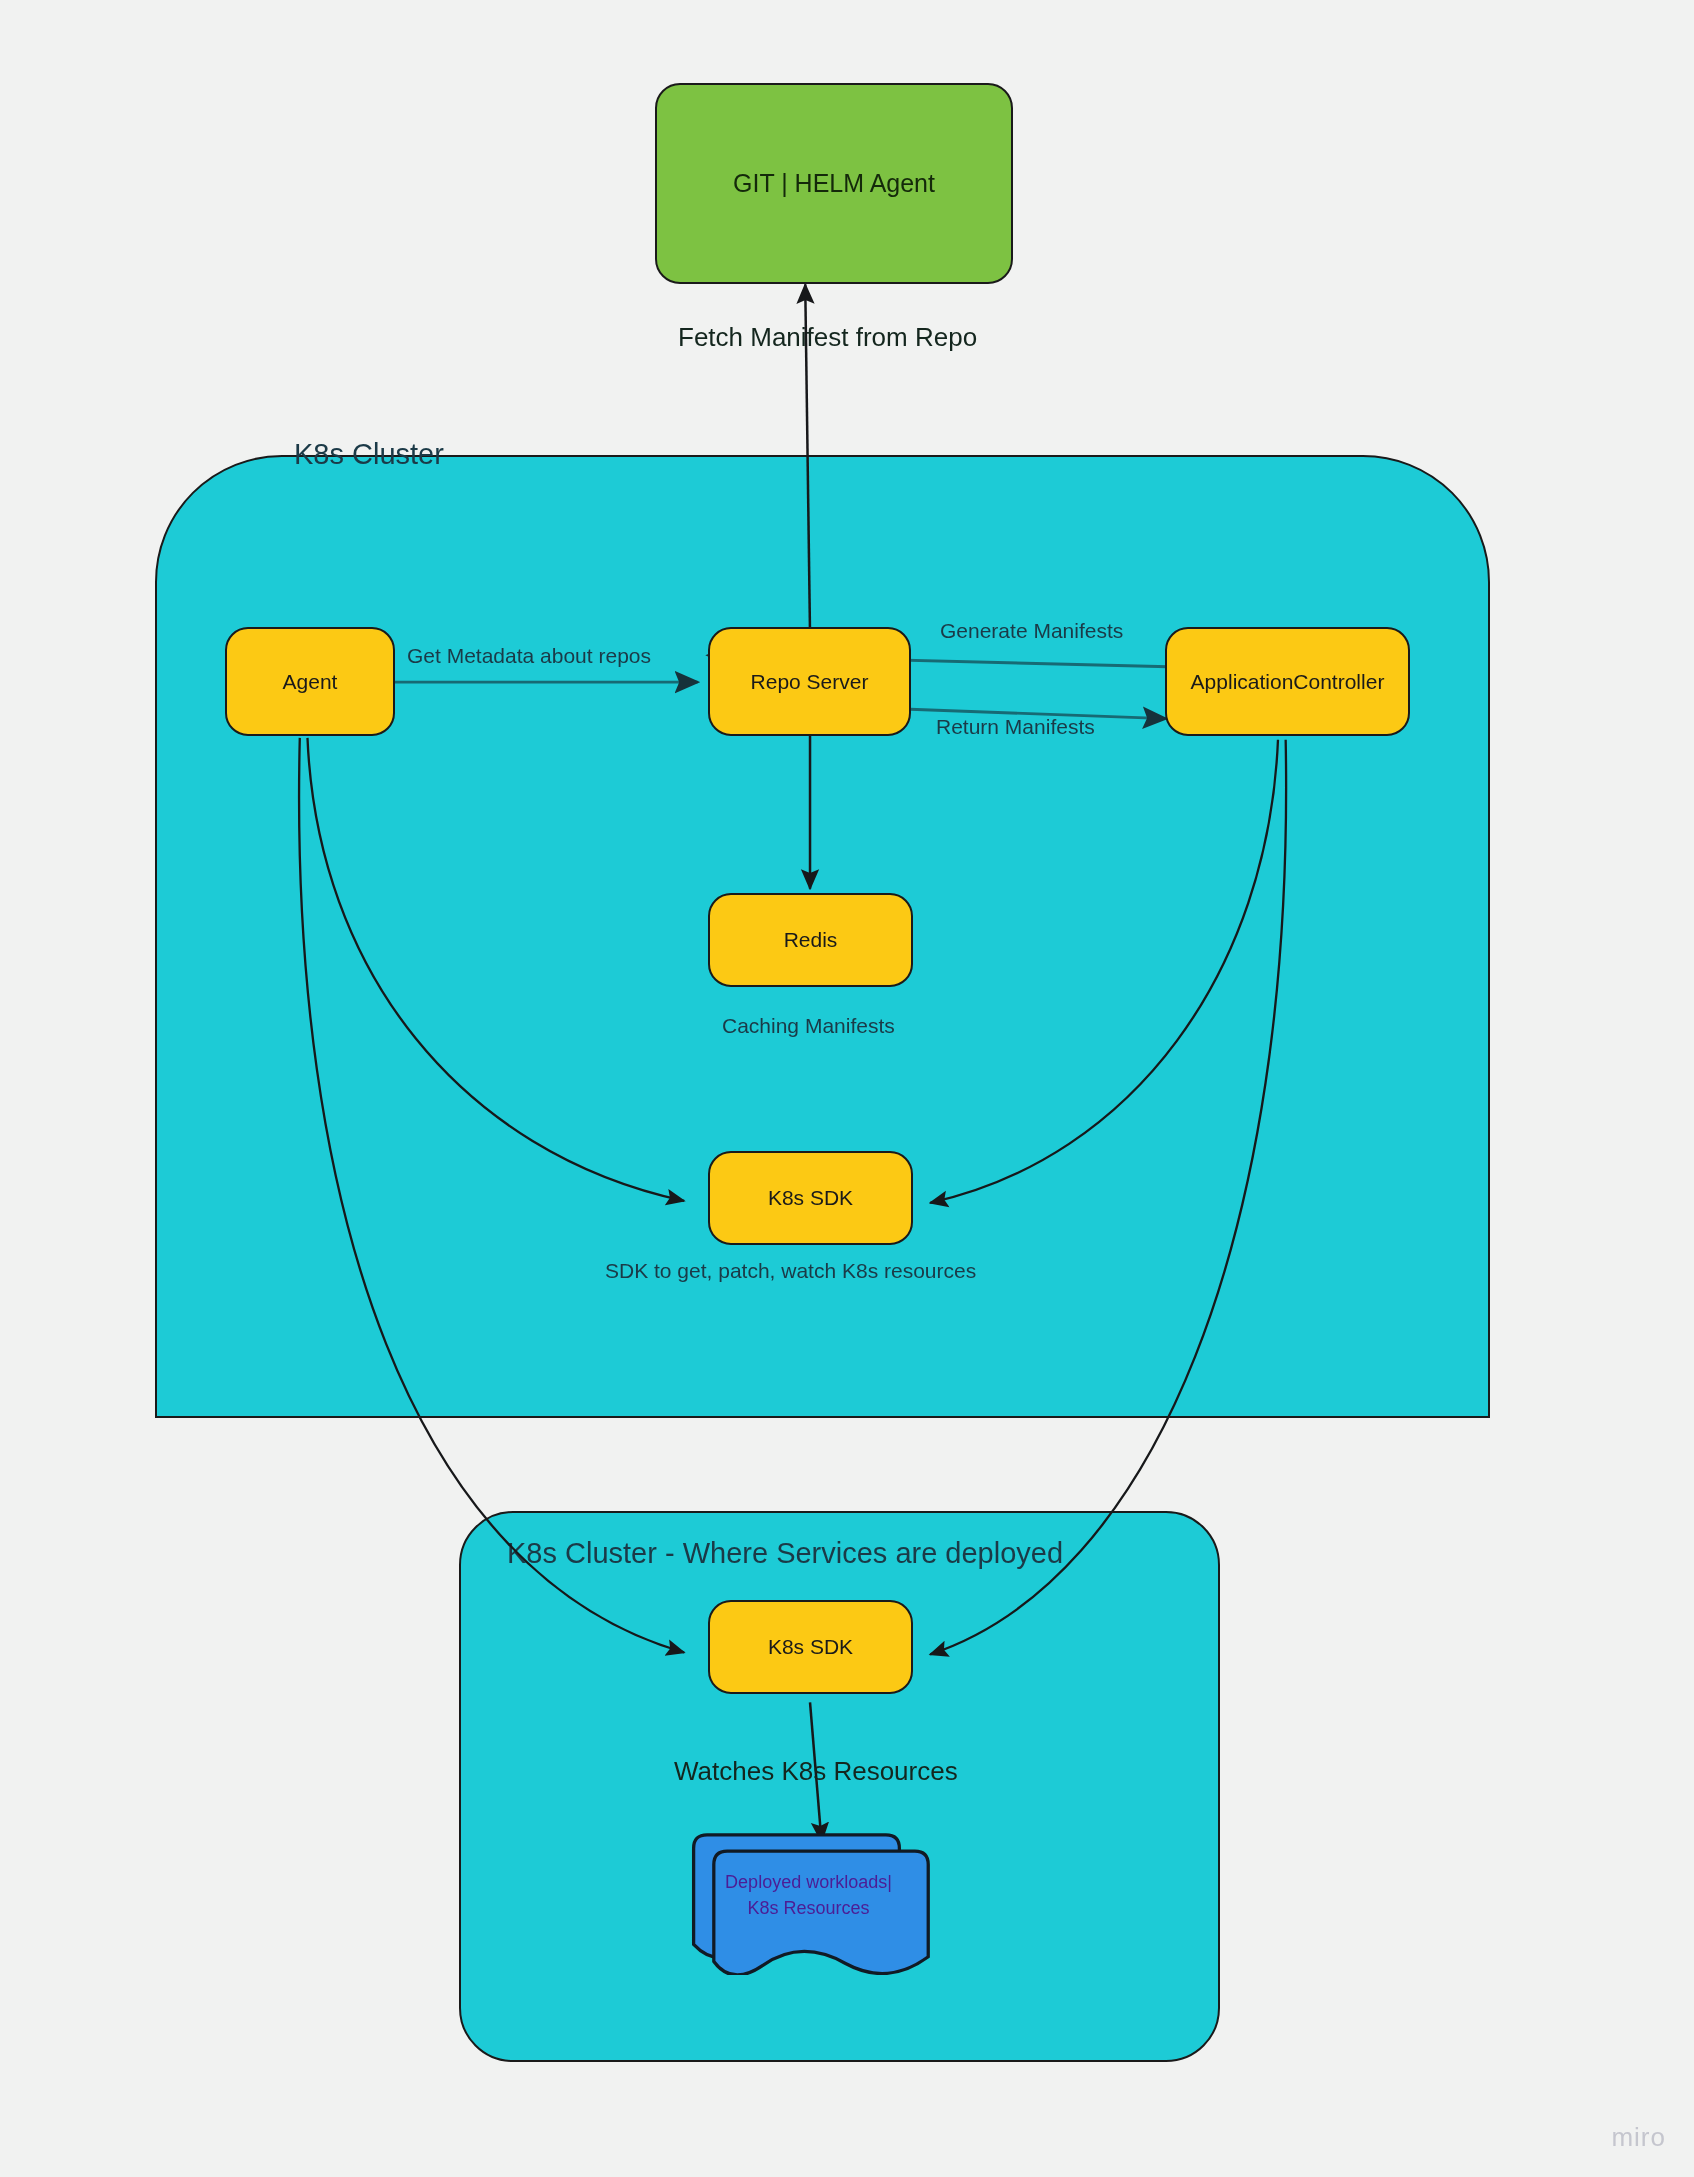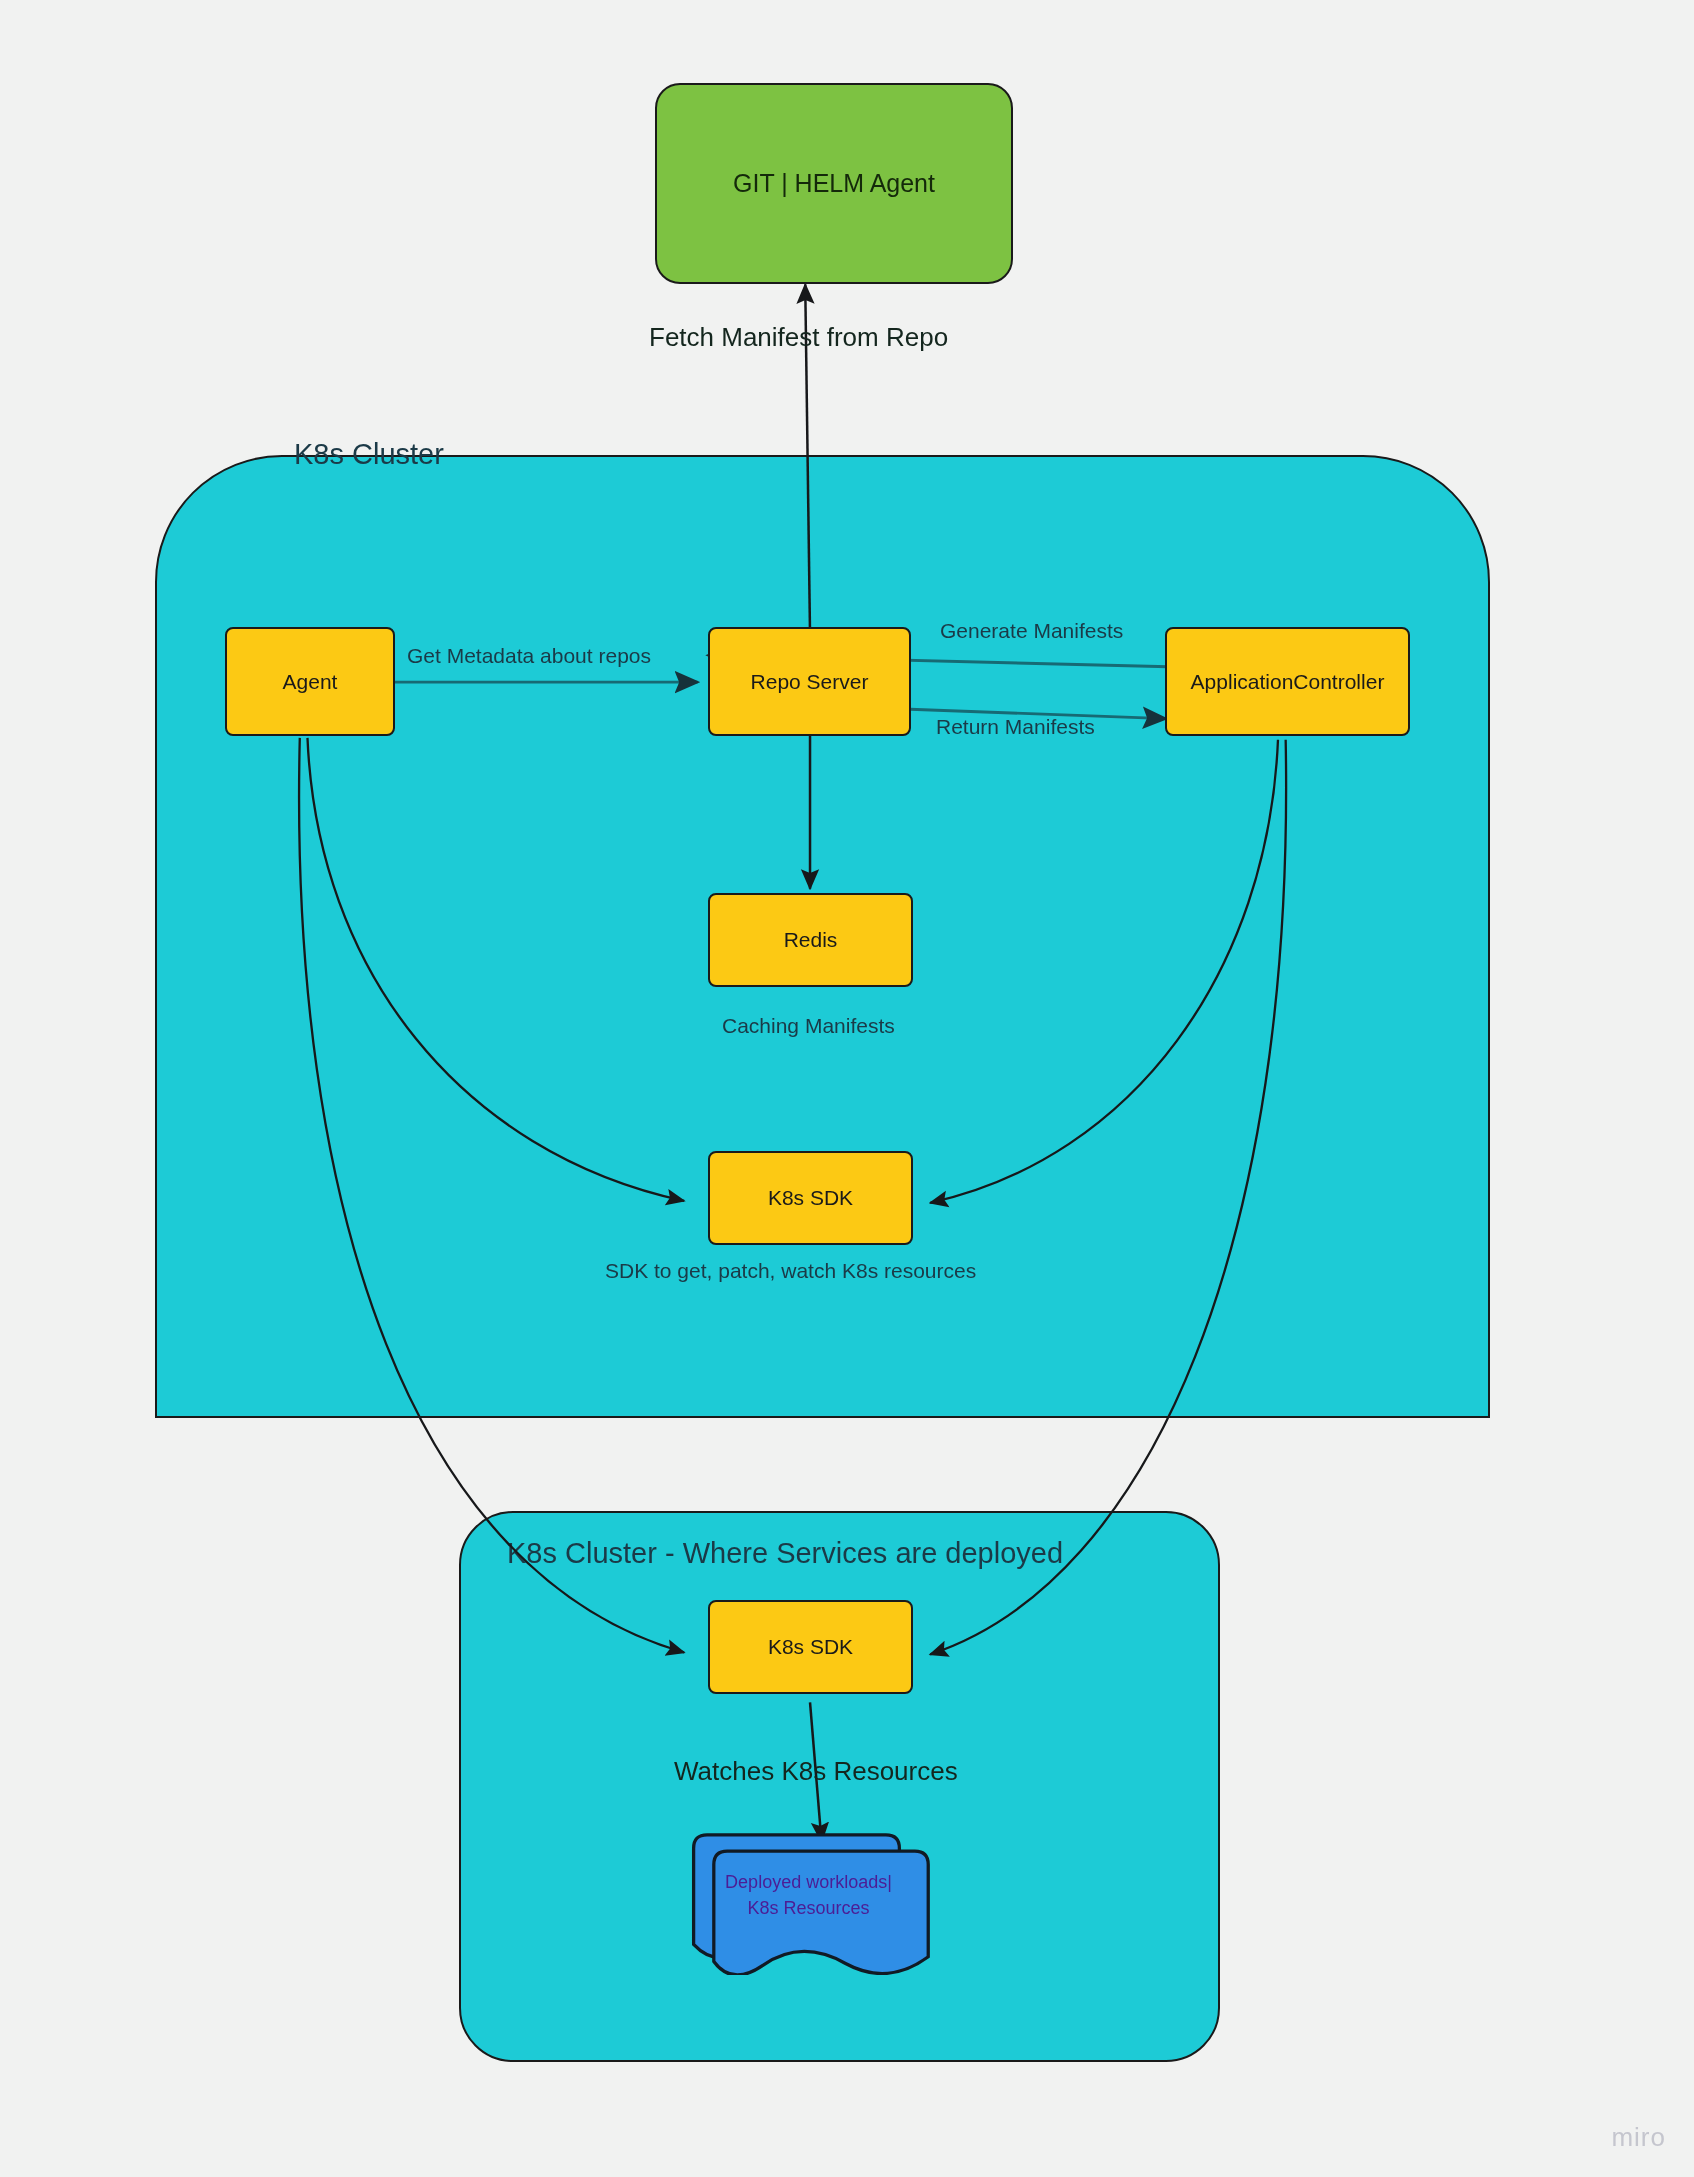--- a/index.html
+++ b/index.html
@@ -34,21 +34,21 @@
     position: absolute;
     color: #1B3A47;
     font-size: 29px;
     white-space: nowrap;
     z-index: 4;
   }
   .node {
     position: absolute;
     box-sizing: border-box;
     border: 2.9px solid #1A1A1A;
-    border-radius: 8px;
+    border-radius: 23px;
     display: flex;
     align-items: center;
     justify-content: center;
     text-align: center;
     z-index: 8;
   }
   .node.yellow {
     background: #FCC914;
     color: #1A1A1A;
     font-size: 21px;
@@ -160,21 +160,21 @@
     <path d="M 10,18 Q 10,4 24,4 L 210,4 Q 224,4 224,18 L 224,112
              Q 185,140 145,118 Q 105,96 68,122 Q 34,144 10,118 Z" fill="#2F8EE6" stroke="#111A24" stroke-width="3.4"></path>
     <path d="M 31,35 Q 31,21 45,21 L 240,21 Q 254,21 254,35 L 254,131
              Q 212,162 168,138 Q 122,112 82,140 Q 50,162 31,136 Z" fill="#2F8EE6" stroke="#111A24" stroke-width="3.4"></path>
   </svg>
   <div class="doc-text" style="left:698px; top:1869px;">
     <div>Deployed workloads|</div>
     <div>K8s Resources</div>
   </div>
 
-  <div class="edge-label big" style="left:649px; top:322px;">Fetch Manifest from Repo</div>
+  <div class="edge-label big" style="left:678px; top:322px;">Fetch Manifest from Repo</div>
 
   <div class="edge-label" style="left:407px; top:644px;text-align:right;">Get Metadata about repos</div>
 
   <div class="edge-label" style="left:940px; top:619px;">Generate Manifests</div>
 
   <div class="edge-label" style="left:936px; top:715px;">Return Manifests</div>
 
   <div class="edge-label big" style="left:674px; top:1756px;">Watches K8s Resources</div>
 
   <div class="caption" style="left:722px; top:1014px;">Caching Manifests</div>

